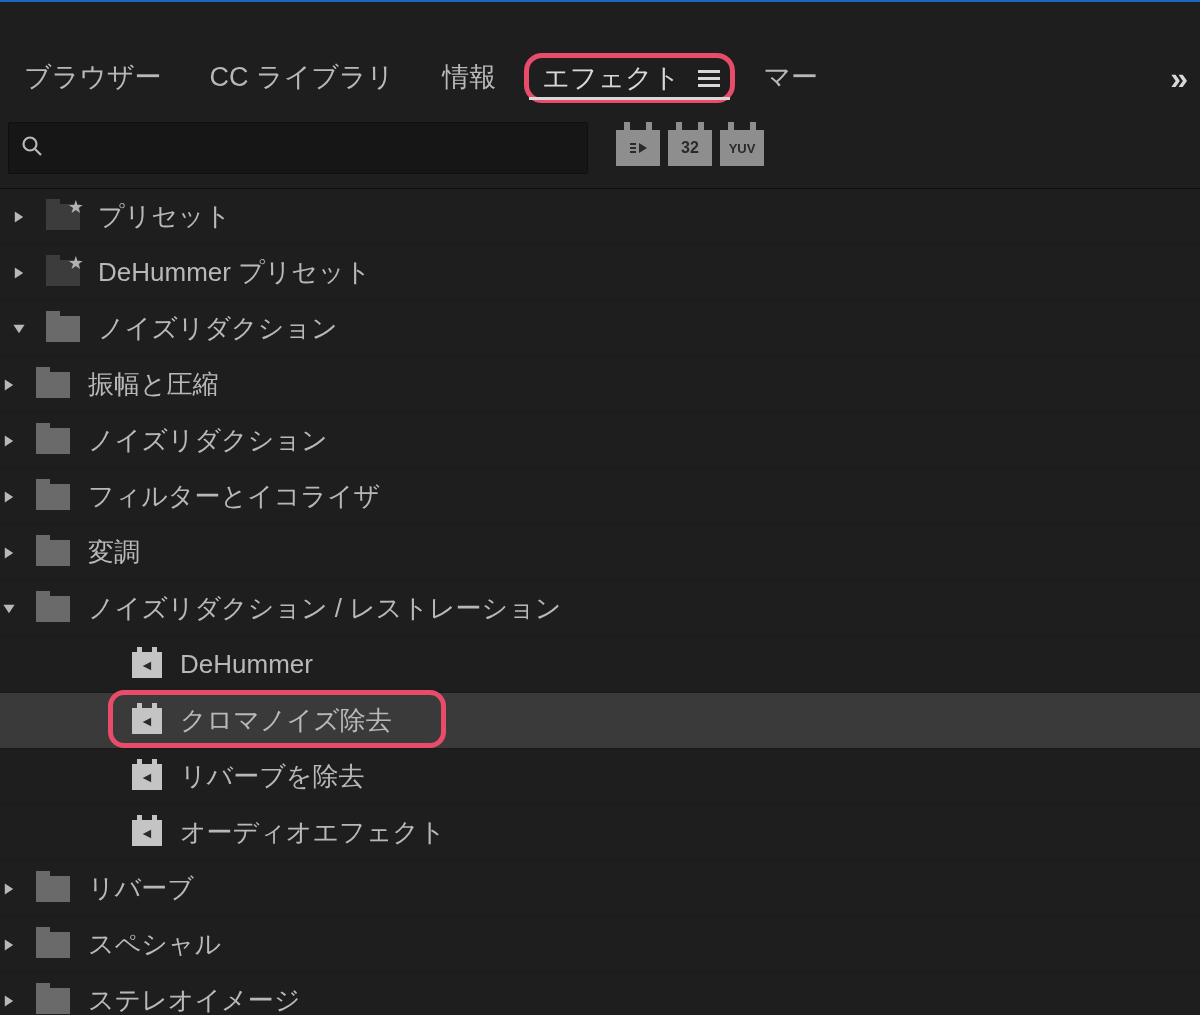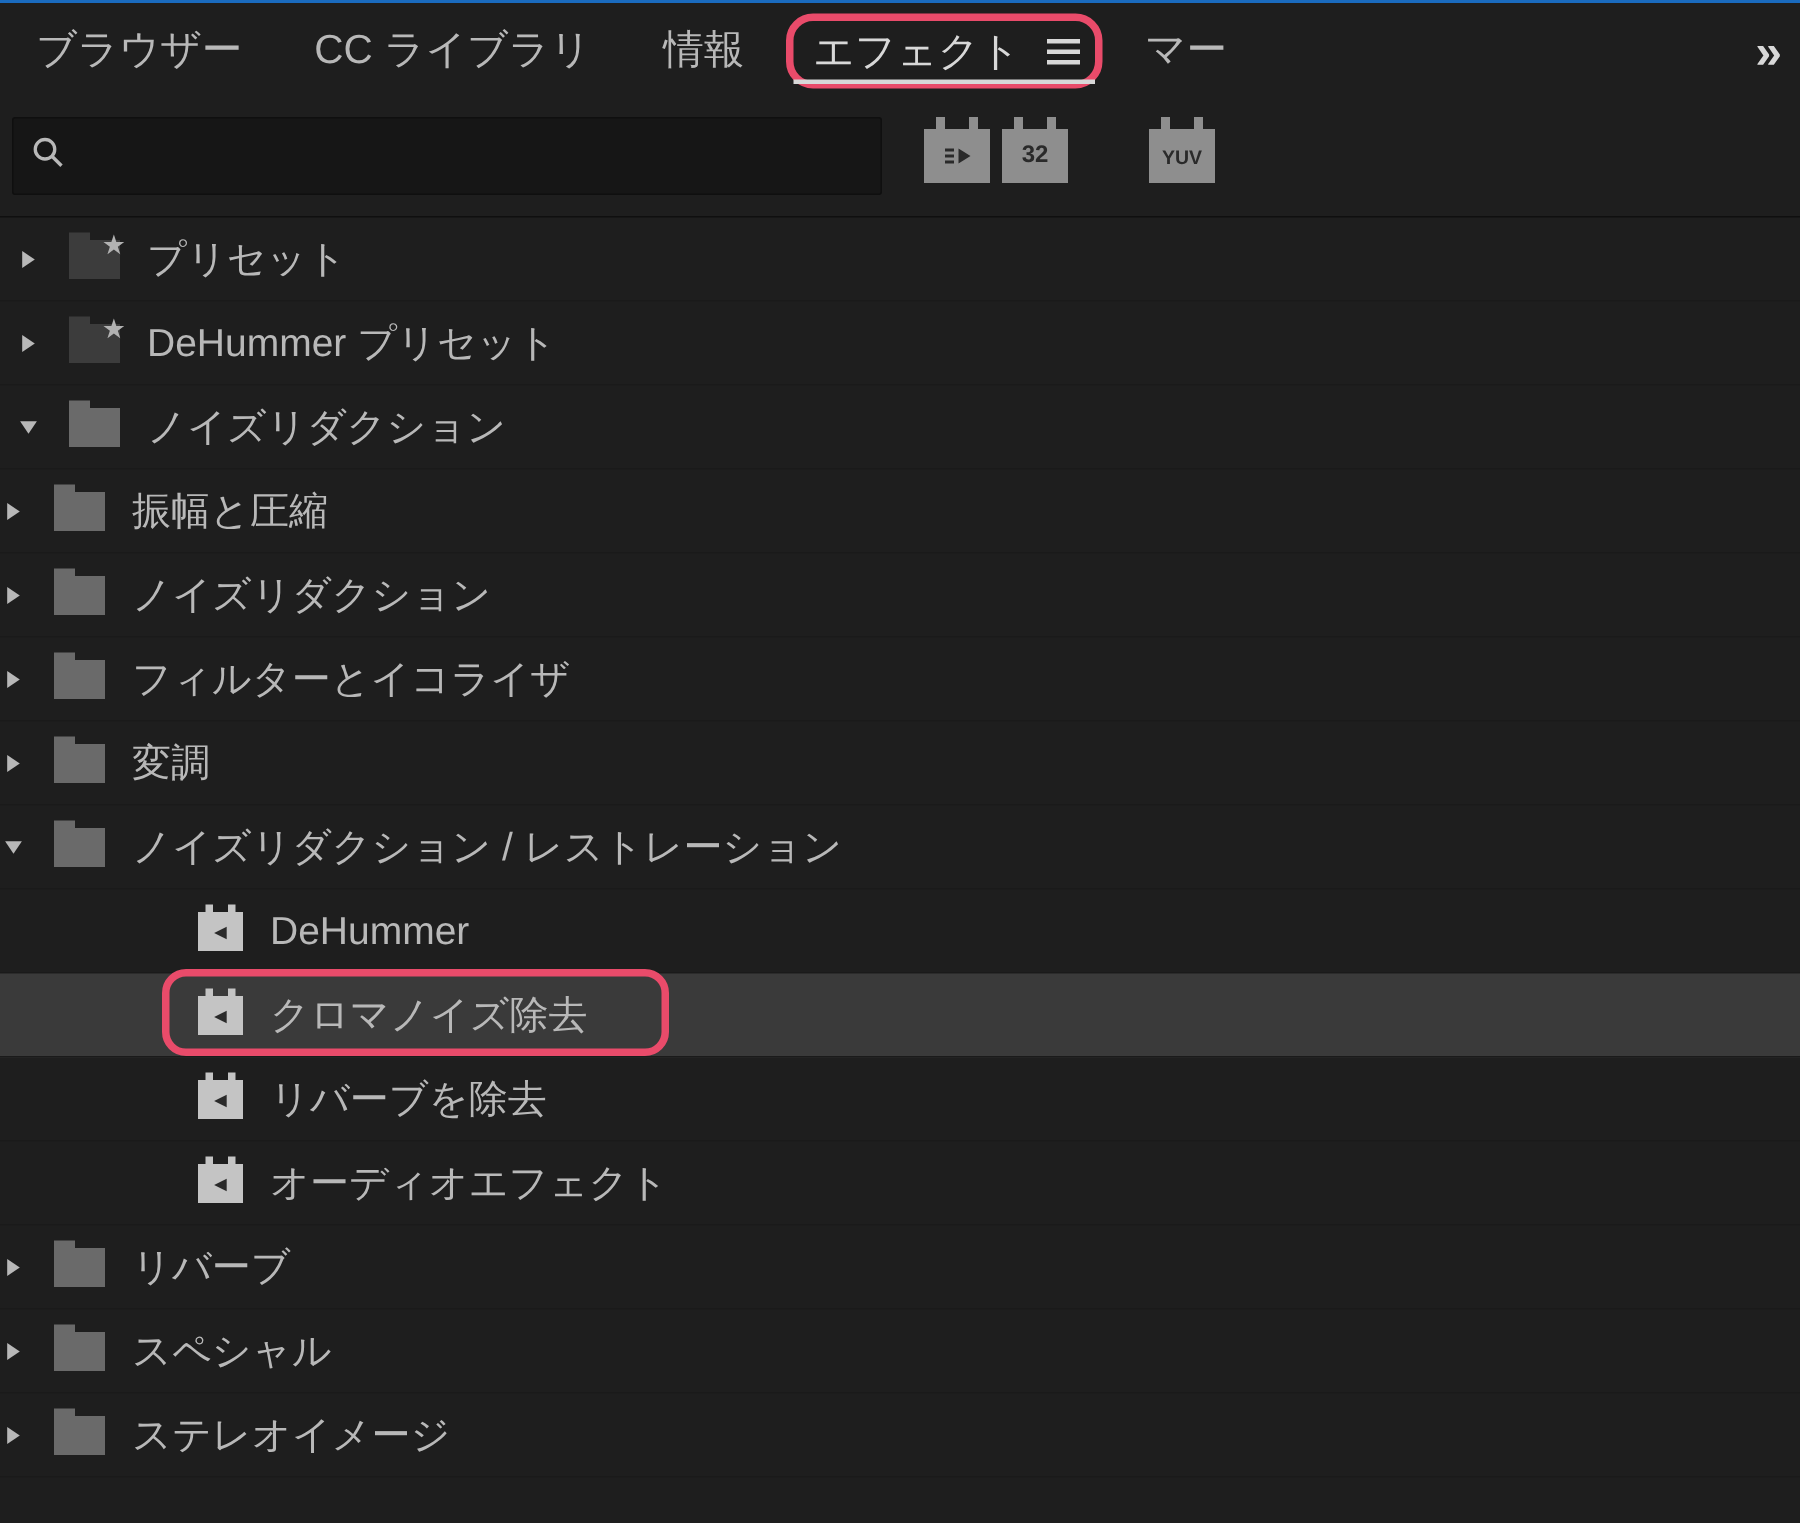--- a/index.html
+++ b/index.html
@@ -18,20 +18,21 @@
     .topbar {
       border-top: 2px solid #1a6bbf;
     }
     .tabs {
       display: flex;
       align-items: center;
       height: 64px;
       padding: 0 4px;
       background: #1e1e1e;
       gap: 8px;
+      margin-top: 44px;
     }
     .tab {
       font-size: 27px;
       color: #b8b8b8;
       padding: 8px 20px 10px;
       white-space: nowrap;
       cursor: pointer;
       position: relative;
       display: flex;
       align-items: center;
@@ -276,21 +277,21 @@
         <svg width="20" height="14" viewBox="0 0 20 14">
             <line x1="2" y1="3" x2="8" y2="3" stroke="#2a2a2a" stroke-width="2"></line>
             <line x1="2" y1="7" x2="8" y2="7" stroke="#2a2a2a" stroke-width="2"></line>
             <line x1="2" y1="11" x2="8" y2="11" stroke="#2a2a2a" stroke-width="2"></line>
             <polygon points="11,2 19,7 11,12" fill="#2a2a2a"></polygon>
           </svg>
       </div>
       <div class="badge">
           <span>32</span>
         </div>
-      <div class="badge" style="font-size:13px;margin-left:46px;">
+      <div class="badge" style="font-size:13px;">
           <span>YUV</span>
         </div>
     </div>
   </div>
 </div>
 
 <div class="tree">
 
   <div class="tree-row indent-0">
     <span class="chevron">

